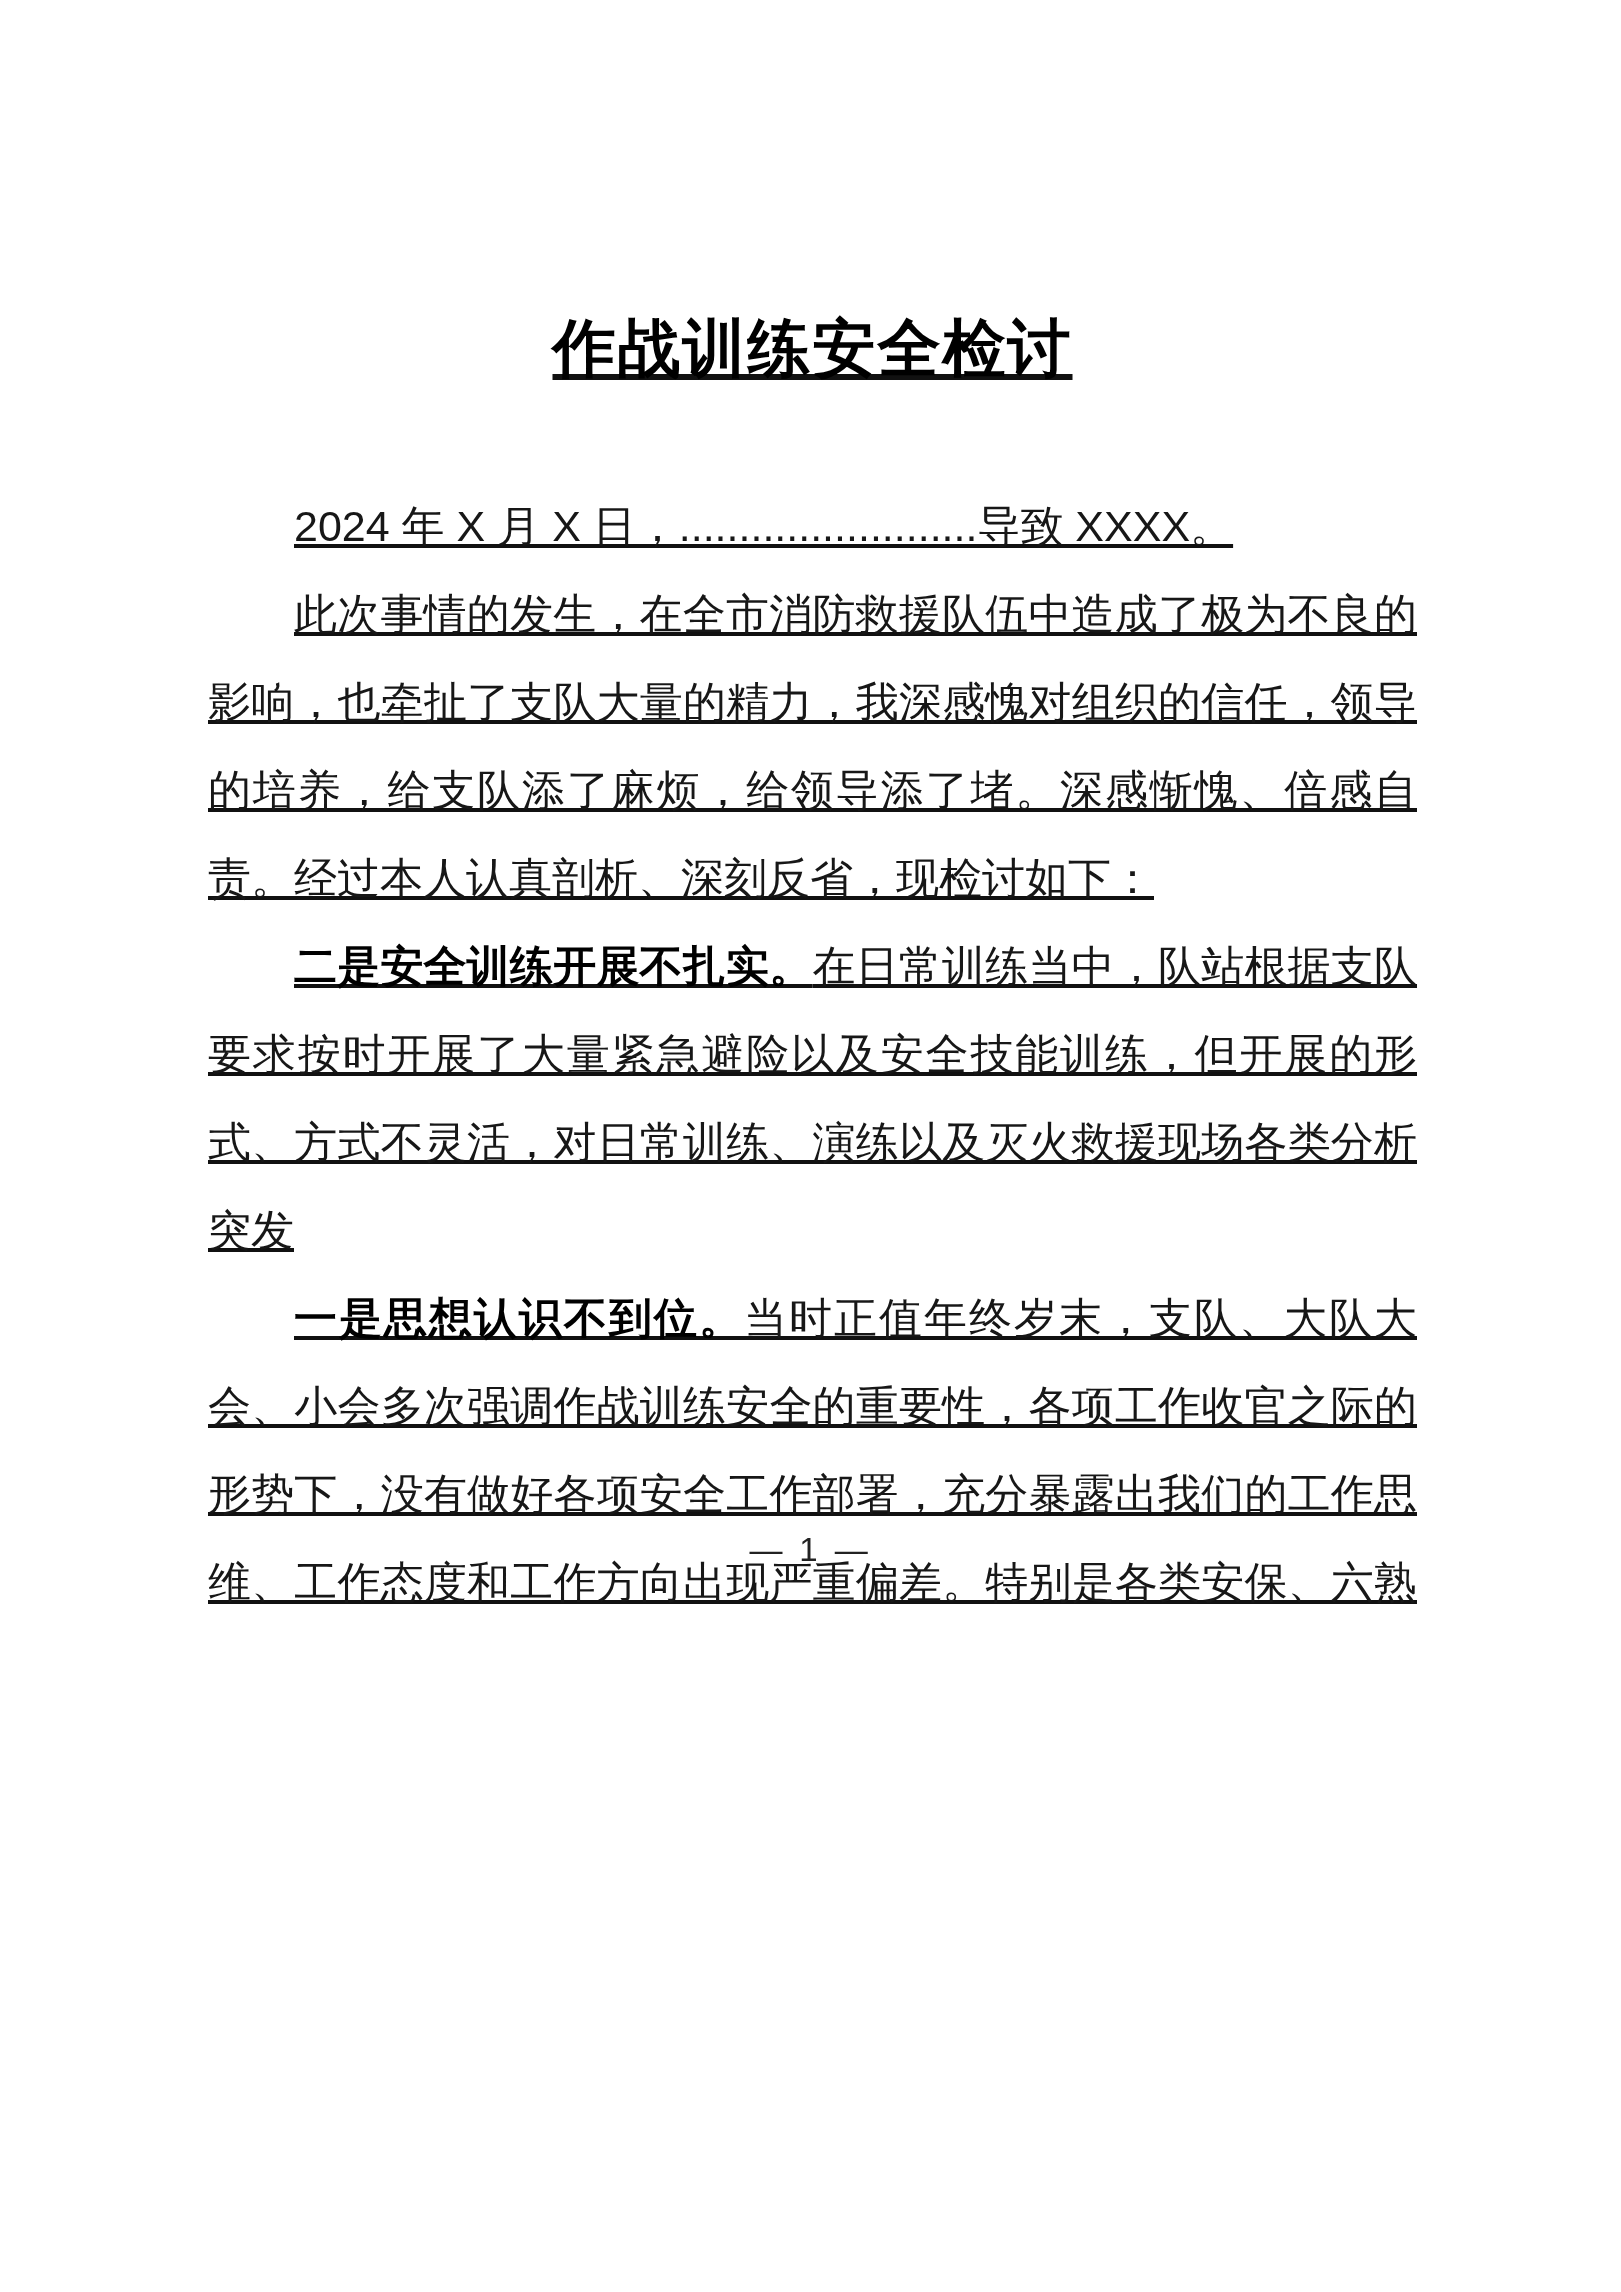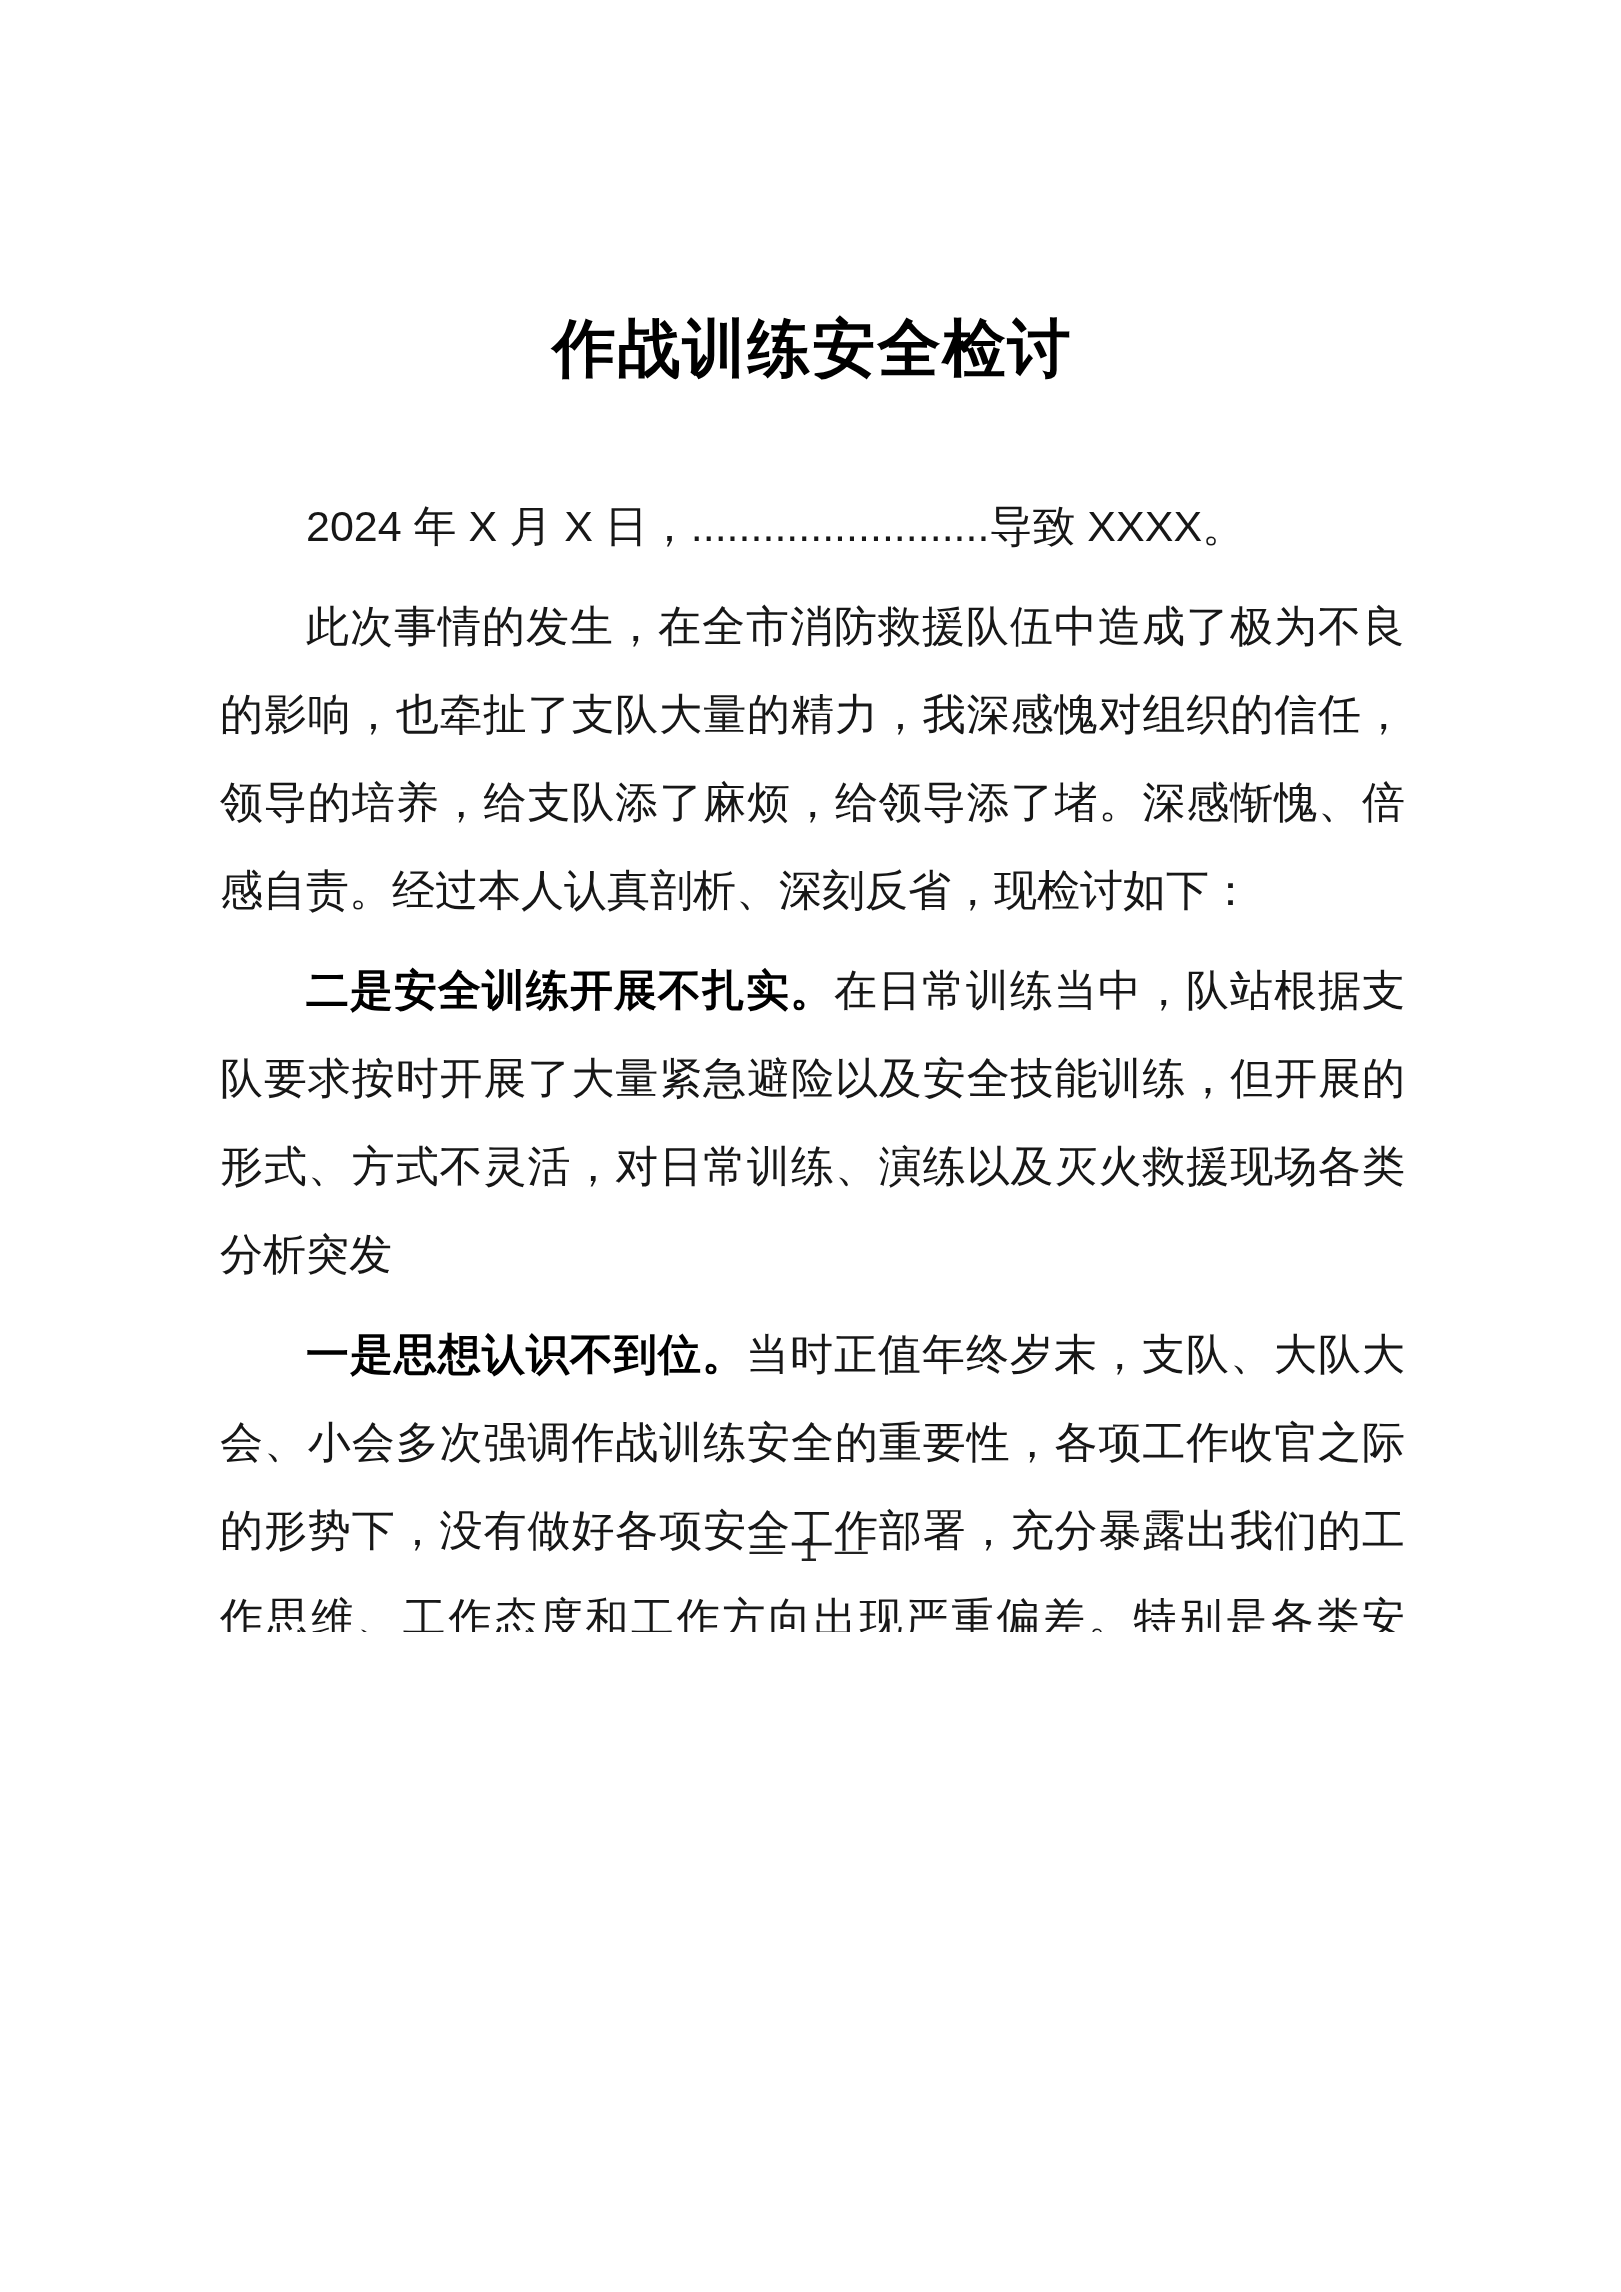--- a/index.html
+++ b/index.html
@@ -11,31 +11,32 @@
     position: relative;
     width: 1621px;
     height: 1632px;
     margin: 0 auto;
     background: #ffffff;
     color: #111111;
     font-family: "Liberation Sans", "DejaVu Sans", sans-serif;
     box-sizing: border-box;
     padding: 306px 204px 0 208px;
     overflow: hidden;
+    text-decoration: underline;
   }
   .doc-title {
     font-size: 63px;
     font-weight: bold;
     text-align: center;
     margin: 0 0 90px 0;
     letter-spacing: 2px;
     color: #000000;
   }
   .doc-body p {
-    margin: 12px;
+    margin: 0;
     font-size: 43px;
     line-height: 88px;
     text-align: justify;
     text-indent: 2em;
     color: #171717;
     word-break: break-all;
   }
   .doc-body .bold {
     font-weight: bold;
     color: #000000;

